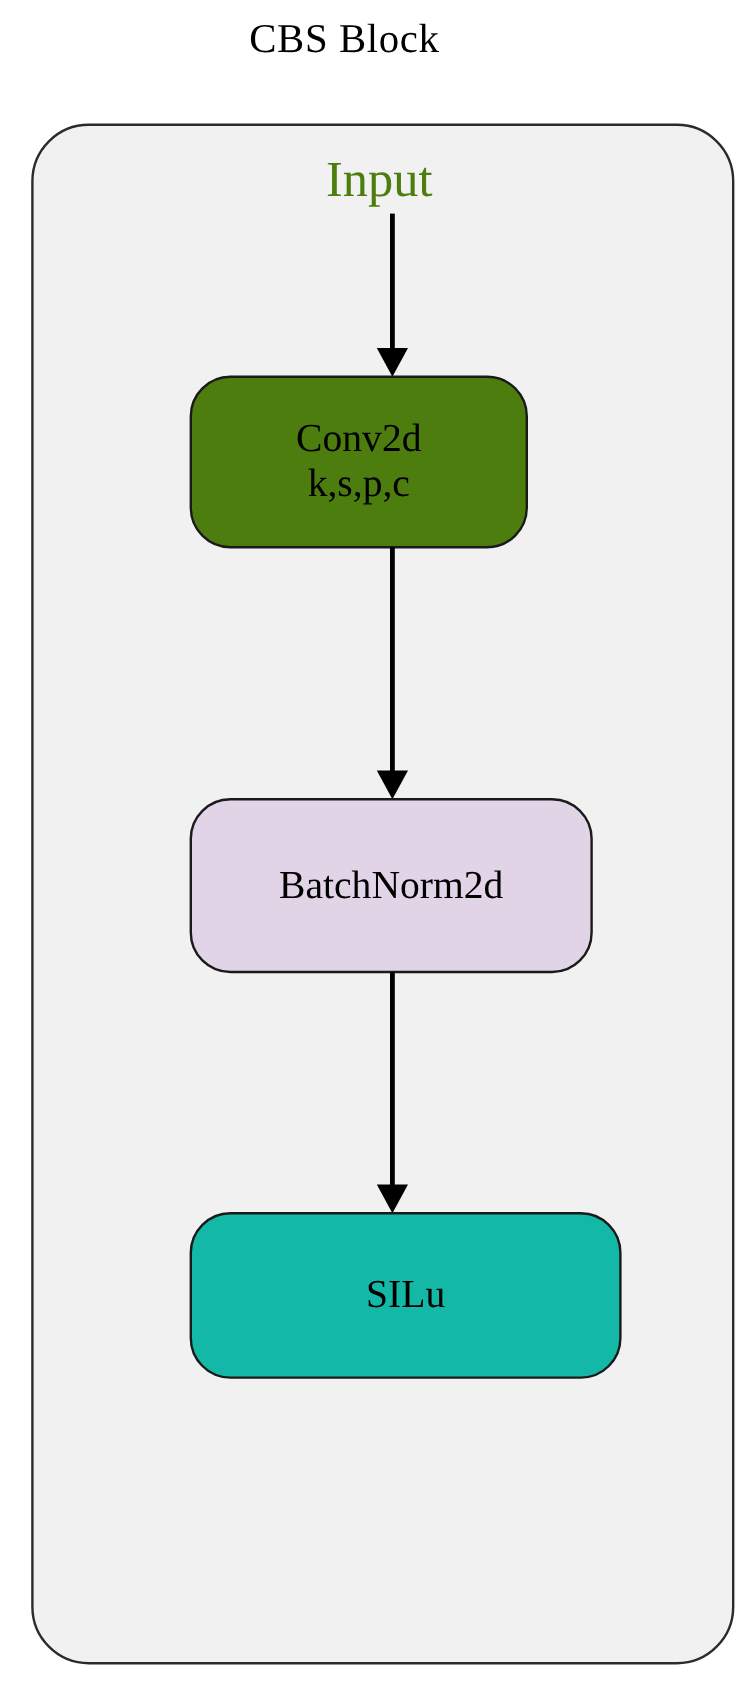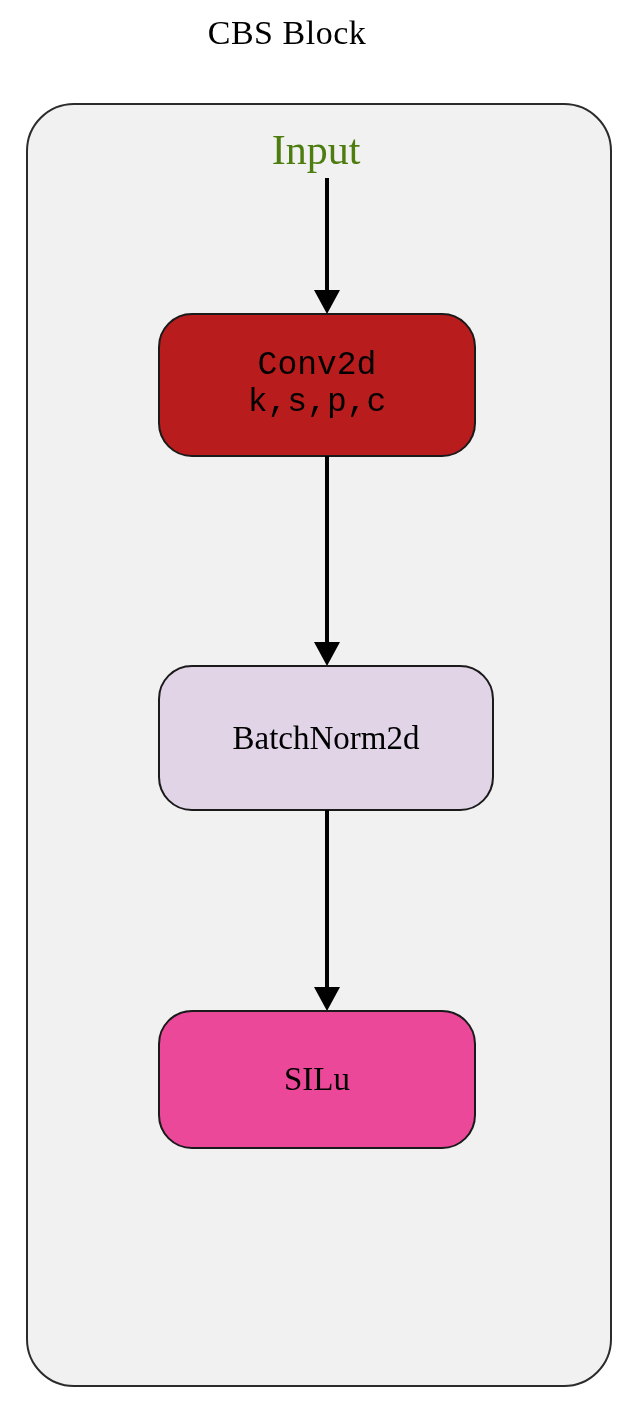--- a/index.html
+++ b/index.html
@@ -60,38 +60,37 @@
     align-items: center;
     justify-content: center;
     color: #000000;
     font-size: 33px;
     line-height: 1.12;
     text-align: center;
   }
   #node-conv2d {
     left: 158px;
     top: 313px;
-    width: 318px;
+    width: 282px;
     height: 144px;
-    background: #b91c1c;
-    font-family: Liberation Mono, monospace;
+    background: #4d7c0f;
   }
   #node-batchnorm2d {
     left: 158px;
     top: 665px;
     width: 336px;
     height: 146px;
     background: #e2d4e7;
   }
   #node-silu {
     left: 158px;
     top: 1010px;
-    width: 318px;
+    width: 360px;
     height: 139px;
-    background: #ec4899;
+    background: #14b8a6;
   }
   .arrow {
     position: absolute;
     left: 312px;
     width: 30px;
   }
   .arrow .shaft {
     position: absolute;
     left: 13px;
     top: 0;

